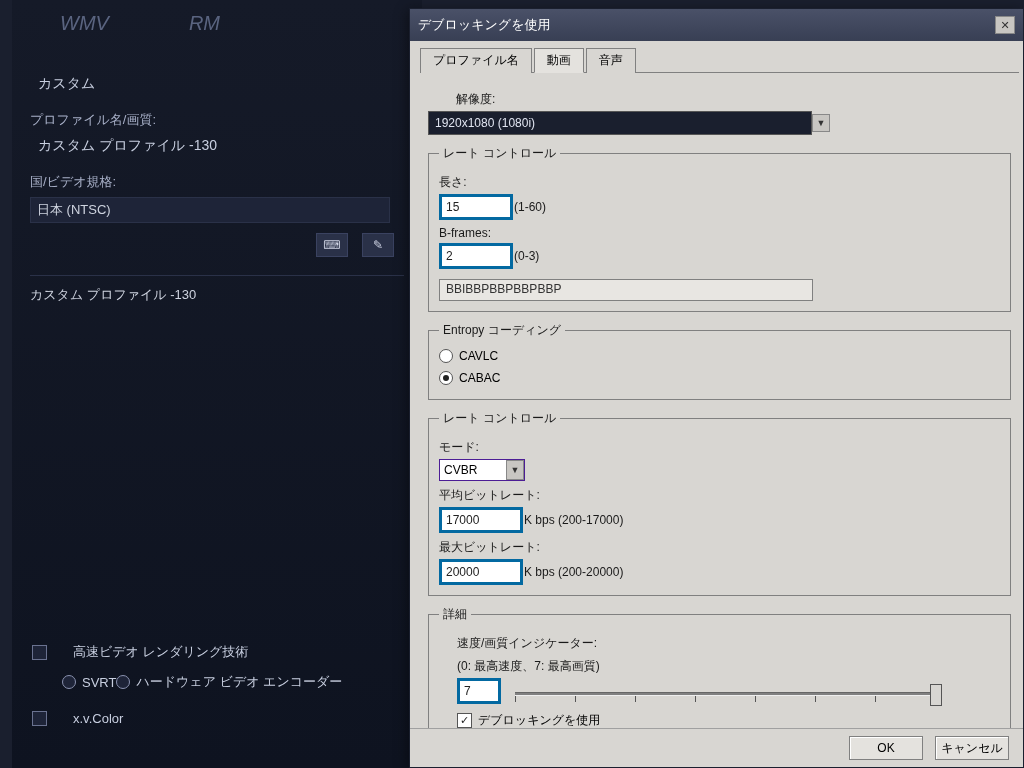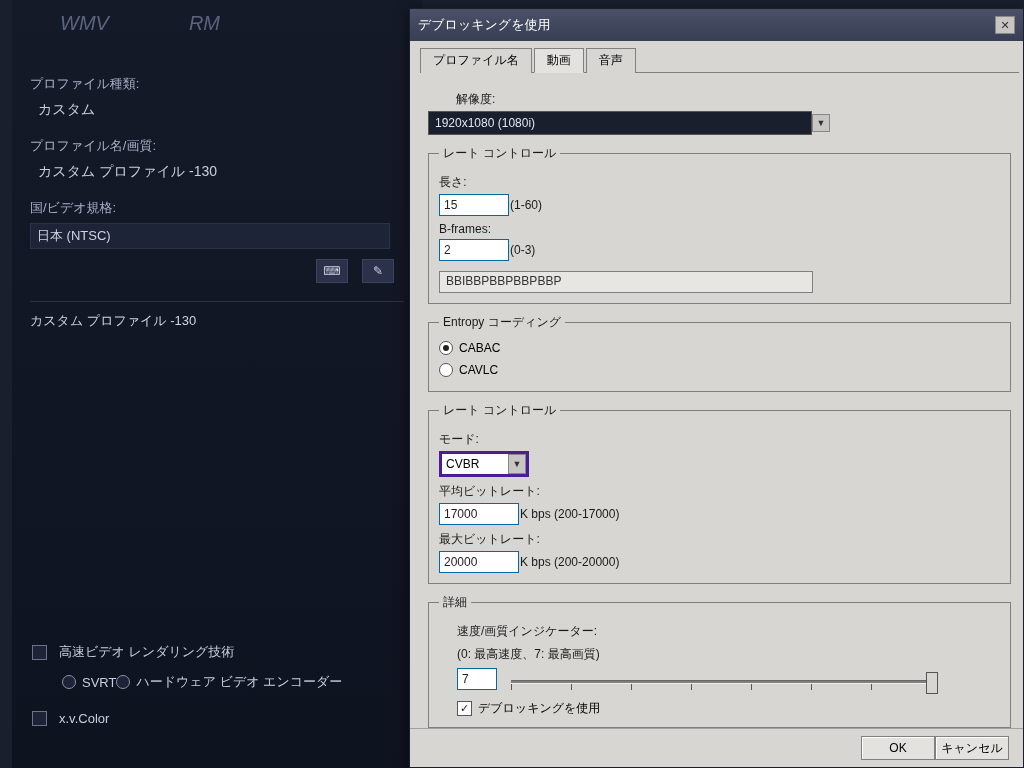--- a/index.html
+++ b/index.html
@@ -80,21 +80,21 @@
   .left-bottom {
     position: absolute;
     bottom: 30px;
     left: 20px;
     width: 370px;
   }
   .chk-label {
     color: #c8cfe0;
     display: flex;
     align-items: center;
-    gap: 12px;
+    gap: 26px;
     margin-bottom: 12px;
   }
   .radio-row {
     display: flex;
     padding-left: 30px;
     margin-bottom: 20px;
   }
   .radio-item {
     display: flex;
     align-items: center;
@@ -215,21 +215,21 @@
     margin: 10px 0 4px 0;
     padding: 6px 10px 10px 10px;
   }
   legend {
     font-size: 12px;
     color: #1a1a1a;
     padding: 0 4px;
   }
   .text-input {
     background: #fff;
-    border: 1px solid #0369a1;
+    border: 3px solid #0369a1;
     padding: 2px 4px;
     font-size: 12px;
     color: #222;
     height: 16px;
     box-sizing: content-box;
   }
   .ti-sm { width: 60px; }
   .ti-md { width: 70px; }
   .hint {
     font-size: 12px;
@@ -270,21 +270,21 @@
   .win-radio-circle.sel::after {
     content: "";
     width: 6px;
     height: 6px;
     background: #222;
     border-radius: 50%;
     display: block;
   }
   .select-sm {
     background: #fff;
-    border: 3px solid #4c1d95;
+    border: 1px solid #4c1d95;
     width: 80px;
     height: 20px;
     display: flex;
     justify-content: space-between;
     align-items: center;
     padding: 0 0 0 4px;
     font-size: 12px;
   }
   .slider-track {
     position: relative;
@@ -336,20 +336,21 @@
     font-size: 11px;
     color: #222;
   }
   .dlg-footer {
     height: 38px;
     border-top: 1px solid #a0a0a0;
     background: #d8d6d2;
     display: flex;
     justify-content: flex-end;
     align-items: center;
+    gap: 12px;
     padding: 0 14px;
   }
   .win-btn {
     min-width: 72px;
     height: 22px;
     background: #e4e2de;
     border: 1px solid #808080;
     font-size: 12px;
     display: flex;
     align-items: center;
@@ -359,21 +360,20 @@
 </style>
 </head>
 <body>
 
 <div class="bg-left">
   <div class="format-tabs">
     <span>WMV</span>
     <span>RM</span>
   </div>
 
-  <div class="left-label">プロファイル種類:</div>
   <div class="left-value">カスタム</div>
 
   <div class="left-label">プロファイル名/画質:</div>
   <div class="left-value">カスタム プロファイル -130</div>
 
   <div class="left-label">国/ビデオ規格:</div>
   <div class="left-input">日本 (NTSC)</div>
 
   <div class="left-icons">
     <div class="icon-btn">⌨</div>
@@ -442,26 +442,26 @@
         </div>
         <div style="margin-top:10px">
           <div class="readonly-wide">BBIBBPBBPBBPBBP</div>
         </div>
       </fieldset>
 
       <fieldset>
         <legend>Entropy コーディング</legend>
         <div class="radio-grp">
           <div class="win-radio">
+            <span class="win-radio-circle"></span>
+            <span>CAVLC</span>
+          </div>
+          <div class="win-radio">
             <span class="win-radio-circle sel"></span>
             <span>CABAC</span>
-          </div>
-          <div class="win-radio">
-            <span class="win-radio-circle"></span>
-            <span>CAVLC</span>
           </div>
         </div>
       </fieldset>
 
       <fieldset>
         <legend>レート コントロール</legend>
         <div class="row-label">モード:</div>
         <div class="select-sm">
           <span>CVBR</span>
           <div class="combo-arrow" style="height:18px">▼</div>

